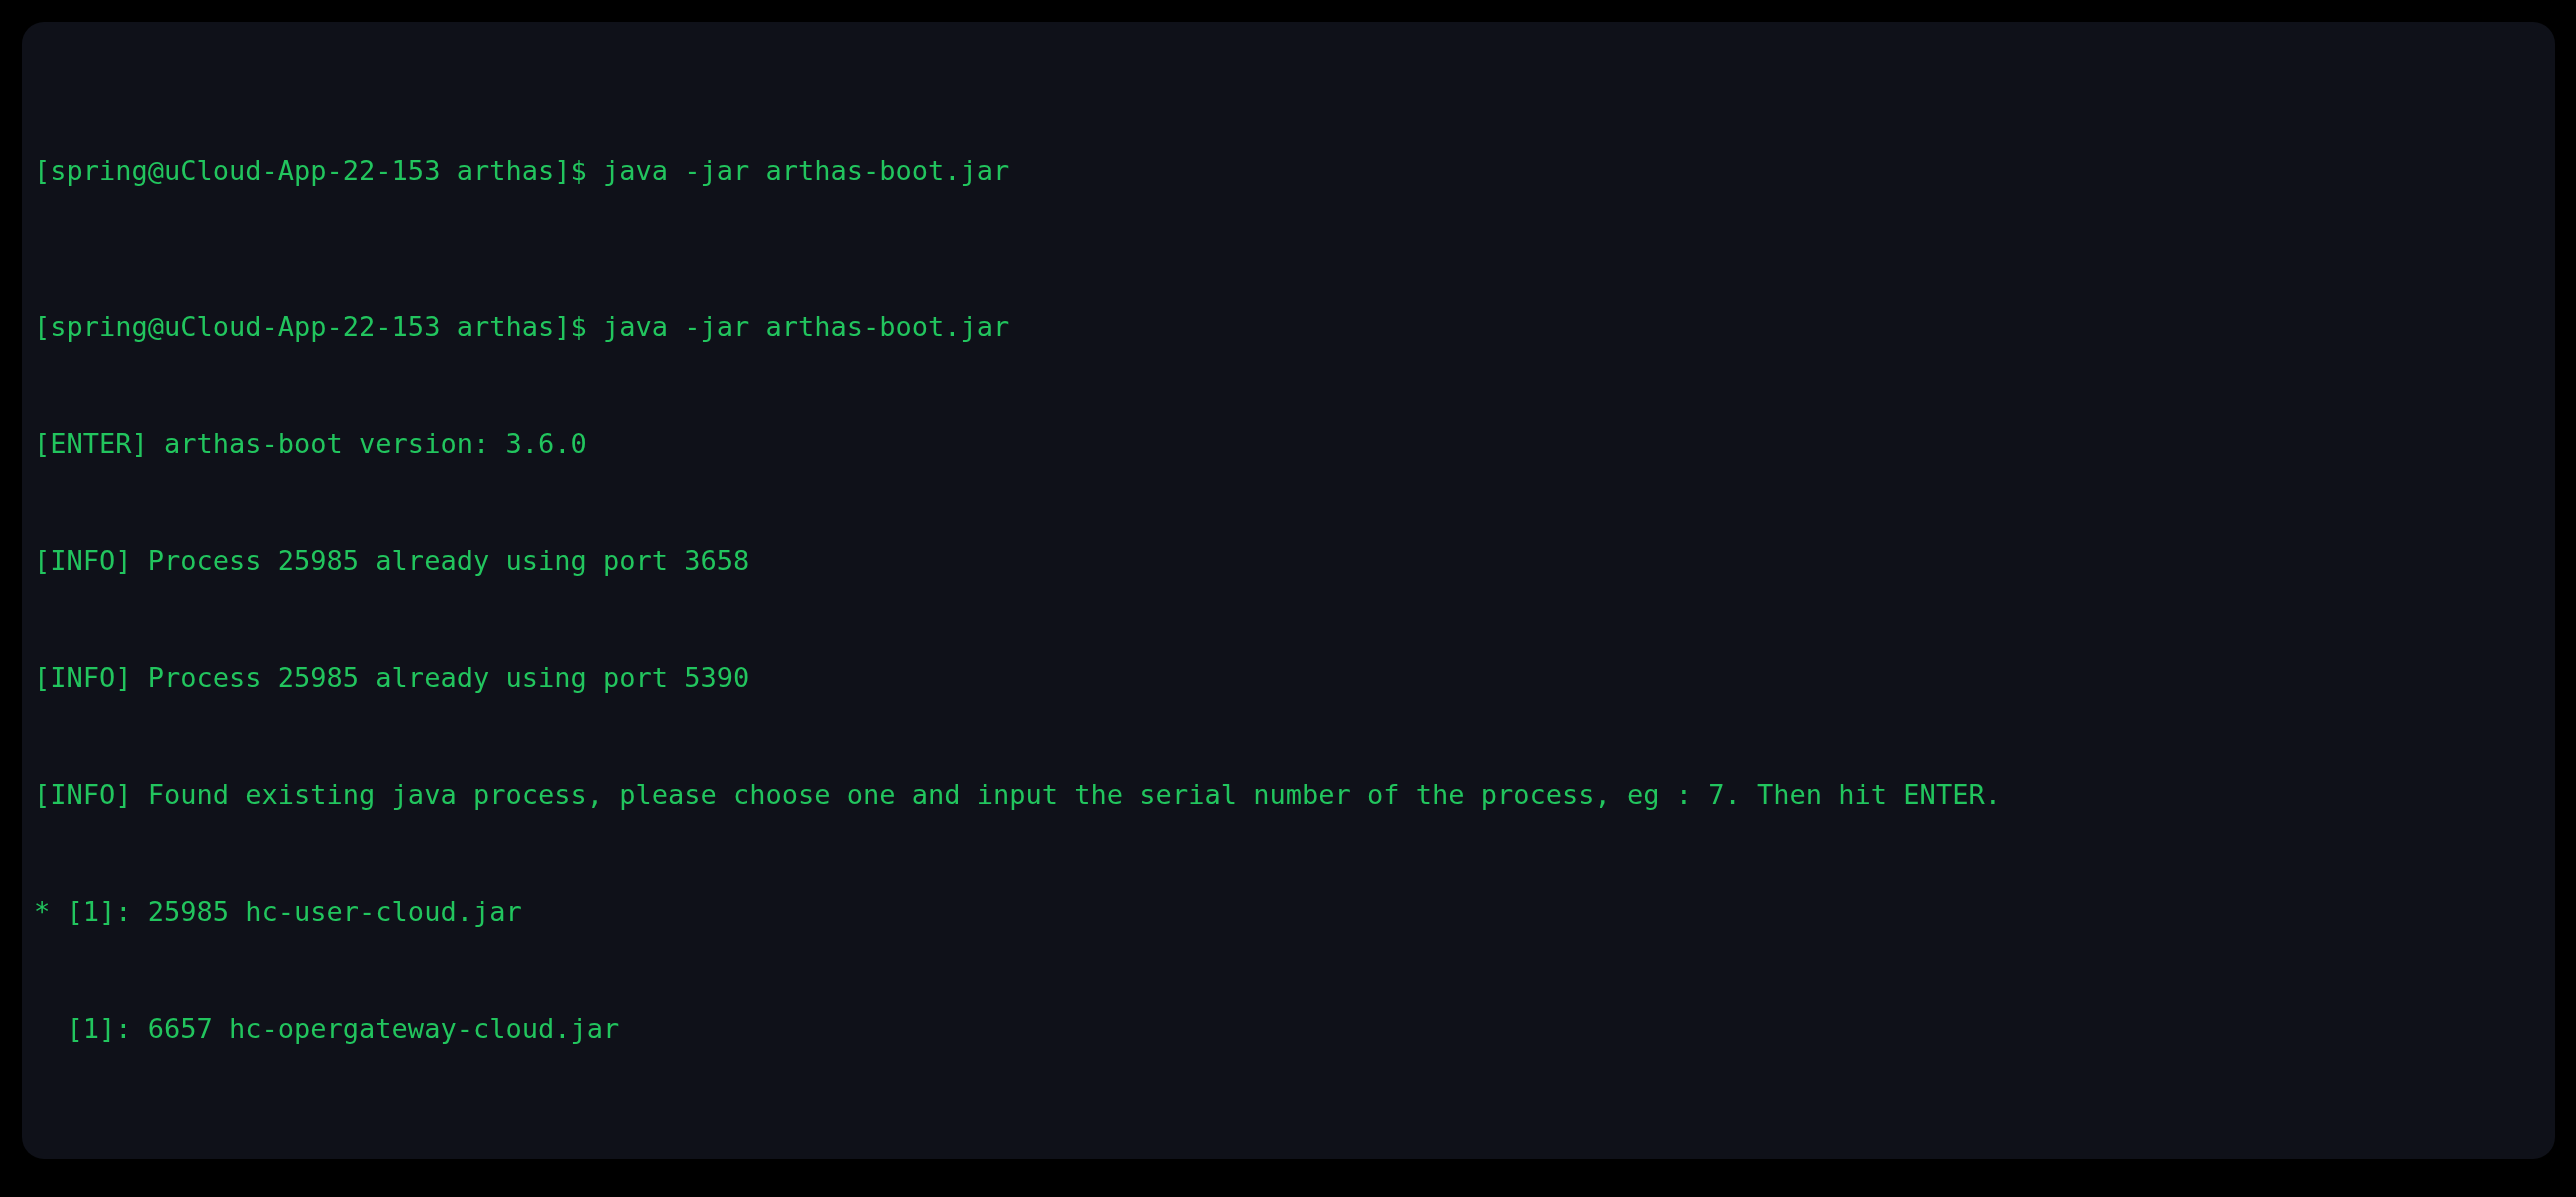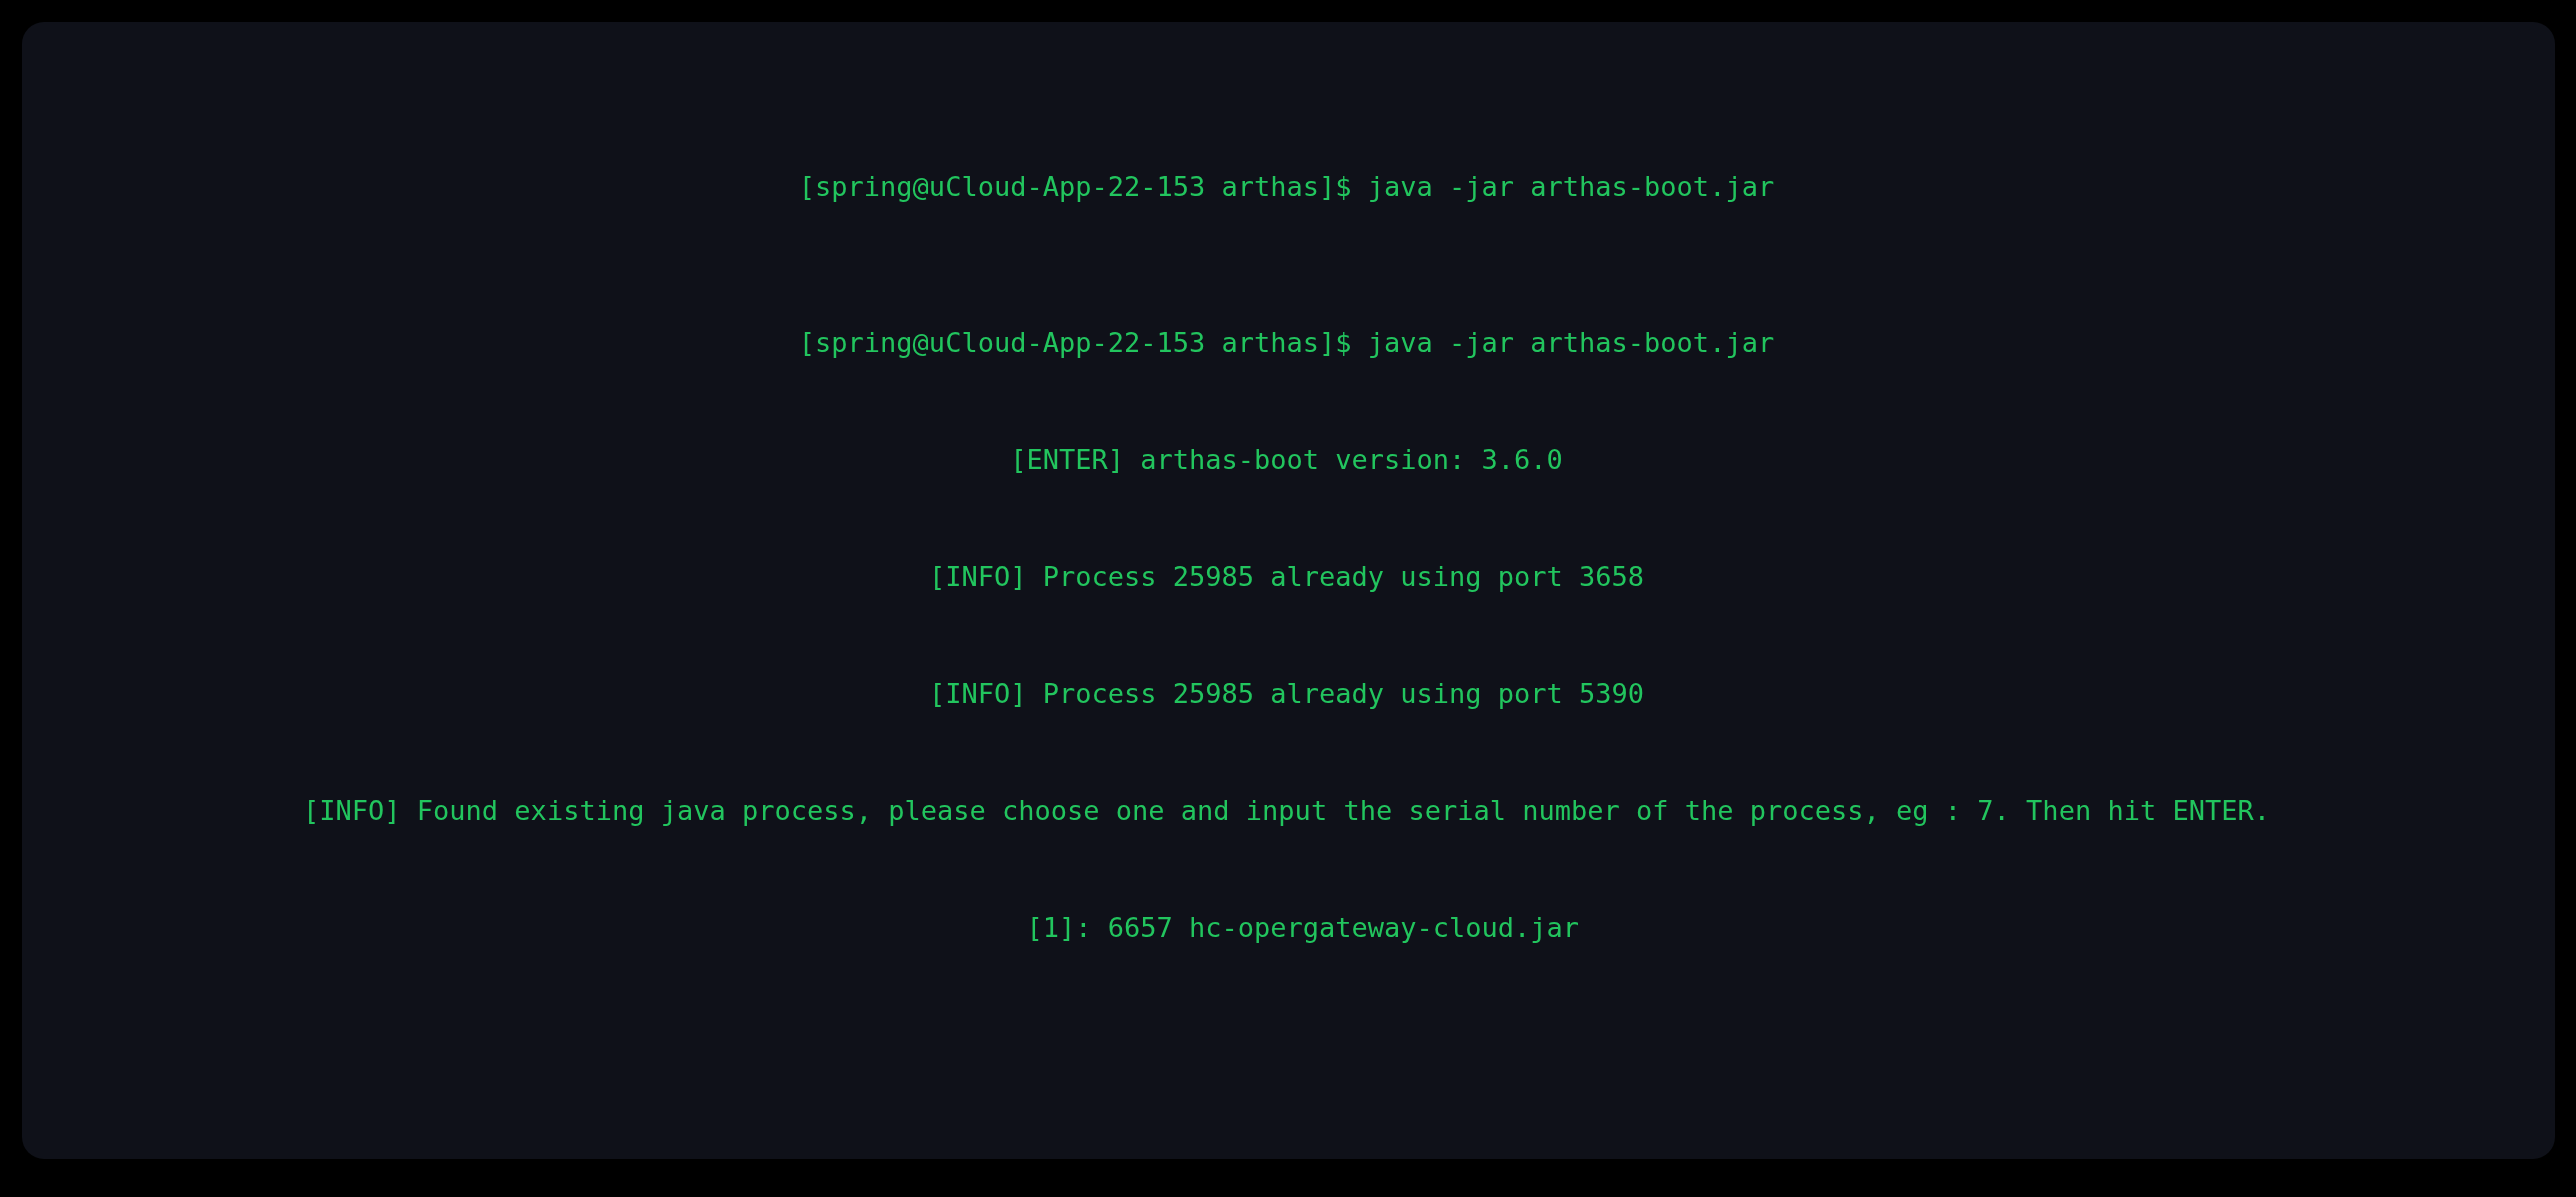--- a/index.html
+++ b/index.html
@@ -24,25 +24,24 @@
     height: 1137px;
     background: #0f1119;
     border-radius: 22px;
     overflow: hidden;
   }
 
   
   #terminal-screen {
     position: absolute;
     left: 0;
-    top: 16px;
+    top: 0;
     width: 100%;
     height: 100%;
     overflow: hidden;
-    text-align: center;
   }
 
   #terminal-lines {
     position: absolute;
     left: 12px;
     
     top: -27px;
     width: 2505px;
     font-size: 27px;
     line-height: 39px;
@@ -65,20 +64,21 @@
     <div id="terminal-lines">
 
       
       <div class="t-line">[spring@uCloud-App-22-153 arthas]$ java -jar arthas-boot.jar</div>
 
       <div class="t-line">[spring@uCloud-App-22-153 arthas]$ java -jar arthas-boot.jar</div>
       <div class="t-line">[ENTER] arthas-boot version: 3.6.0</div>
       <div class="t-line">[INFO] Process 25985 already using port 3658</div>
       <div class="t-line">[INFO] Process 25985 already using port 5390</div>
       <div class="t-line">[INFO] Found existing java process, please choose one and input the serial number of the process, eg : 7. Then hit ENTER.</div>
+      <div class="t-line">* [1]: 25985 hc-user-cloud.jar</div>
       <div class="t-line">  [1]: 6657 hc-opergateway-cloud.jar</div>
       
       
       
       
       
       
       
       
       

